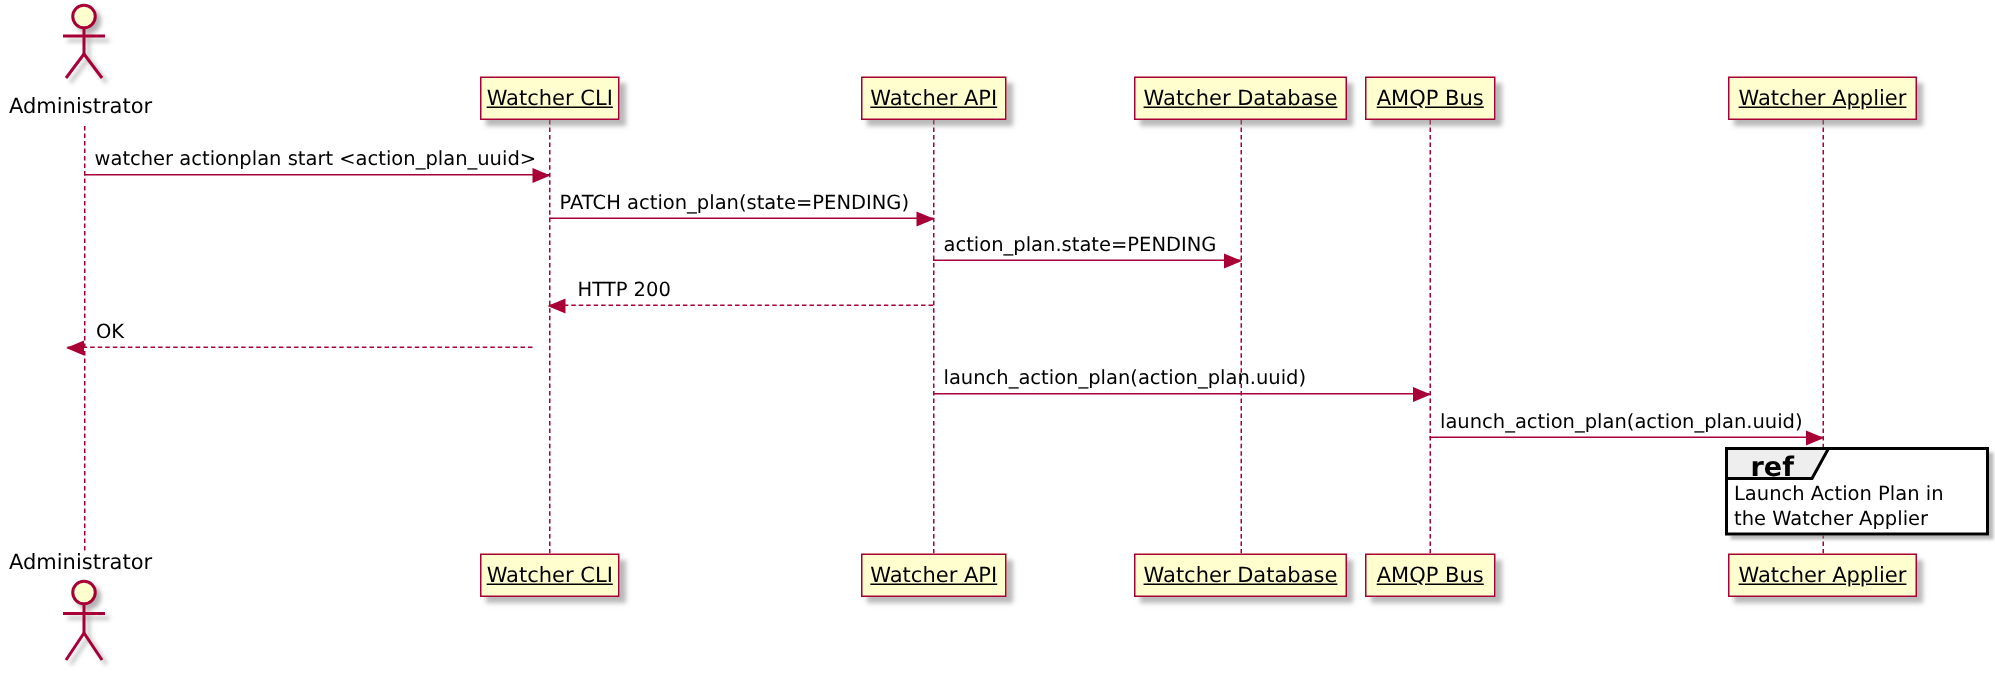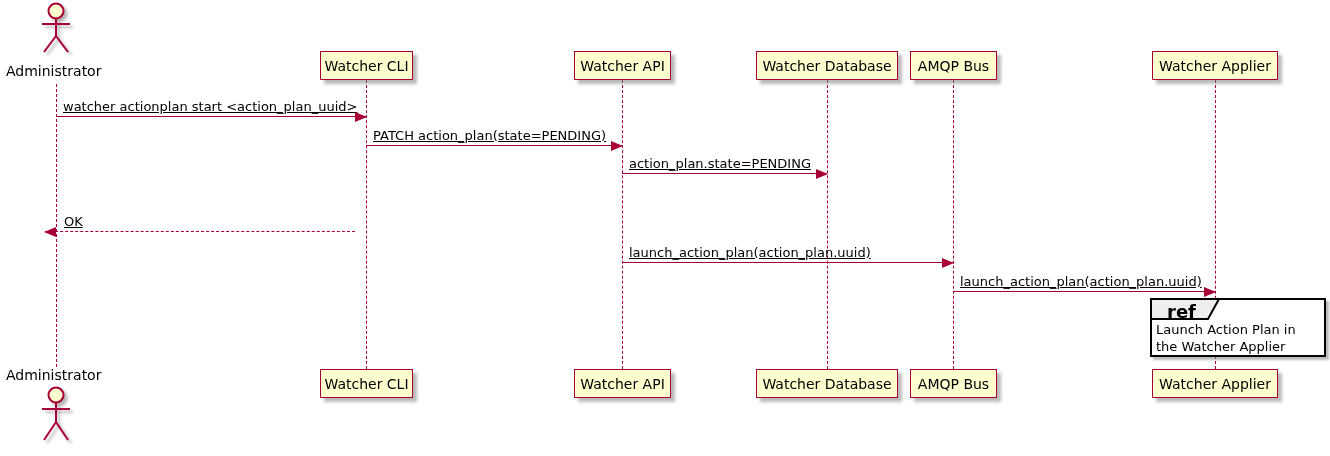--- a/index.html
+++ b/index.html
@@ -16,32 +16,32 @@
   
   .lifeline{position:absolute;width:0;border-left:1px dashed var(--accent);z-index:1;}
 
   
   .pbox{
     position:absolute;height:29px;z-index:2;
     background:var(--fill);
     border:1.7px solid var(--accent);
     box-shadow:4px 4px 3px rgba(130,130,130,.55);
     display:flex;align-items:center;justify-content:center;
-    font-size:14px;color:var(--ink);white-space:nowrap;
+    font-size:14px;color:var(--ink);white-space:nowrap;text-decoration:underline;
   }
 
   
   .actor-svg{position:absolute;z-index:2;filter:drop-shadow(3px 3px 1.5px rgba(130,130,130,.6));}
   .actor-label{position:absolute;z-index:2;width:100px;font-size:14px;color:var(--ink);white-space:nowrap;}
 
   
   .msg{position:absolute;height:17px;z-index:3;}
   .msg.solid{border-bottom:1.5px solid var(--accent);}
   .msg.dashed{border-bottom:1px dashed var(--accent);}
-  .msg .lbl{position:absolute;bottom:2px;left:7px;font-size:13px;color:var(--ink);white-space:nowrap;text-decoration:underline;}
+  .msg .lbl{position:absolute;bottom:2px;left:7px;font-size:13px;color:var(--ink);white-space:nowrap;}
   .msg.to-left .lbl{left:19px;}
   .head{position:absolute;width:0;height:0;border-style:solid;}
   .head.right{right:-1px;bottom:-6px;border-width:5px 0 5px 12px;border-color:transparent transparent transparent var(--accent);}
   .head.left{left:-1px;bottom:-6px;border-width:5px 12px 5px 0;border-color:transparent var(--accent) transparent transparent;}
 
   
   .refbox{
     position:absolute;z-index:5;background:var(--bg);
     border:2px solid var(--ink);
     box-shadow:3px 3px 2px rgba(130,130,130,.55);
@@ -82,20 +82,24 @@
     <span class="head right"></span>
   </div>
   <div class="msg solid to-right" style="left:366px;top:129px;width:256px">
     <span class="lbl">PATCH action_plan(state=PENDING)</span>
     <span class="head right"></span>
   </div>
   <div class="msg solid to-right" style="left:622px;top:157px;width:205px">
     <span class="lbl">action_plan.state=PENDING</span>
     <span class="head right"></span>
   </div>
+  <div class="msg dashed to-left" style="left:366px;top:187px;width:256px">
+    <span class="lbl">HTTP 200</span>
+    <span class="head left"></span>
+  </div>
   <div class="msg dashed to-left" style="left:45px;top:215px;width:310px">
     <span class="lbl">OK</span>
     <span class="head left"></span>
   </div>
   <div class="msg solid to-right" style="left:622px;top:246px;width:331px">
     <span class="lbl">launch_action_plan(action_plan.uuid)</span>
     <span class="head right"></span>
   </div>
   <div class="msg solid to-right" style="left:953px;top:275px;width:262px">
     <span class="lbl">launch_action_plan(action_plan.uuid)</span>

